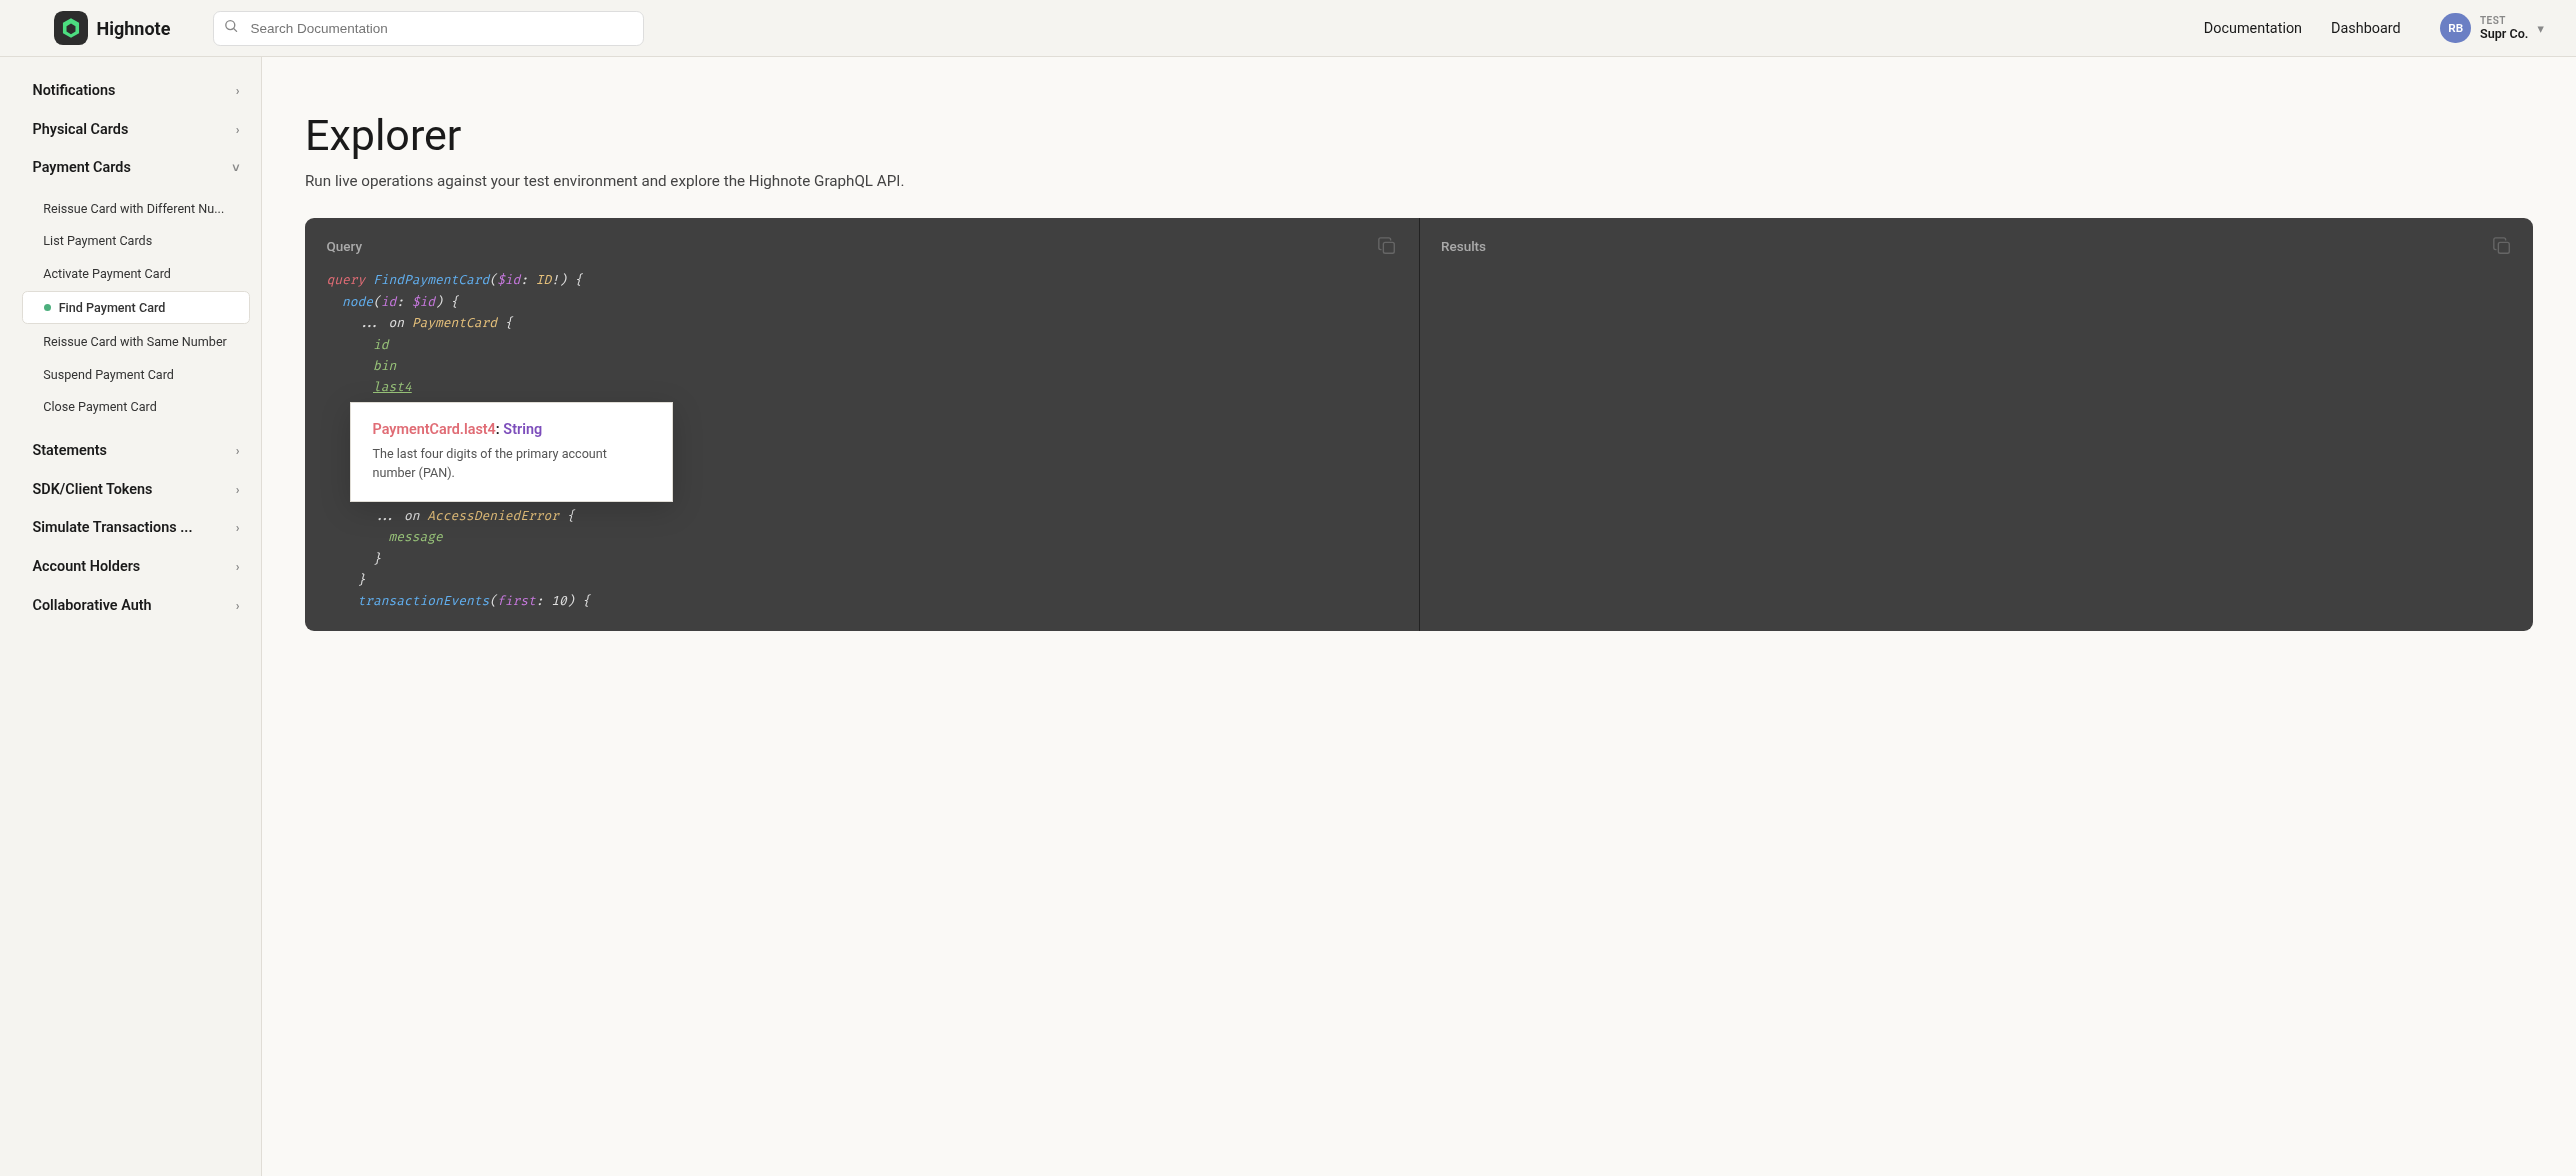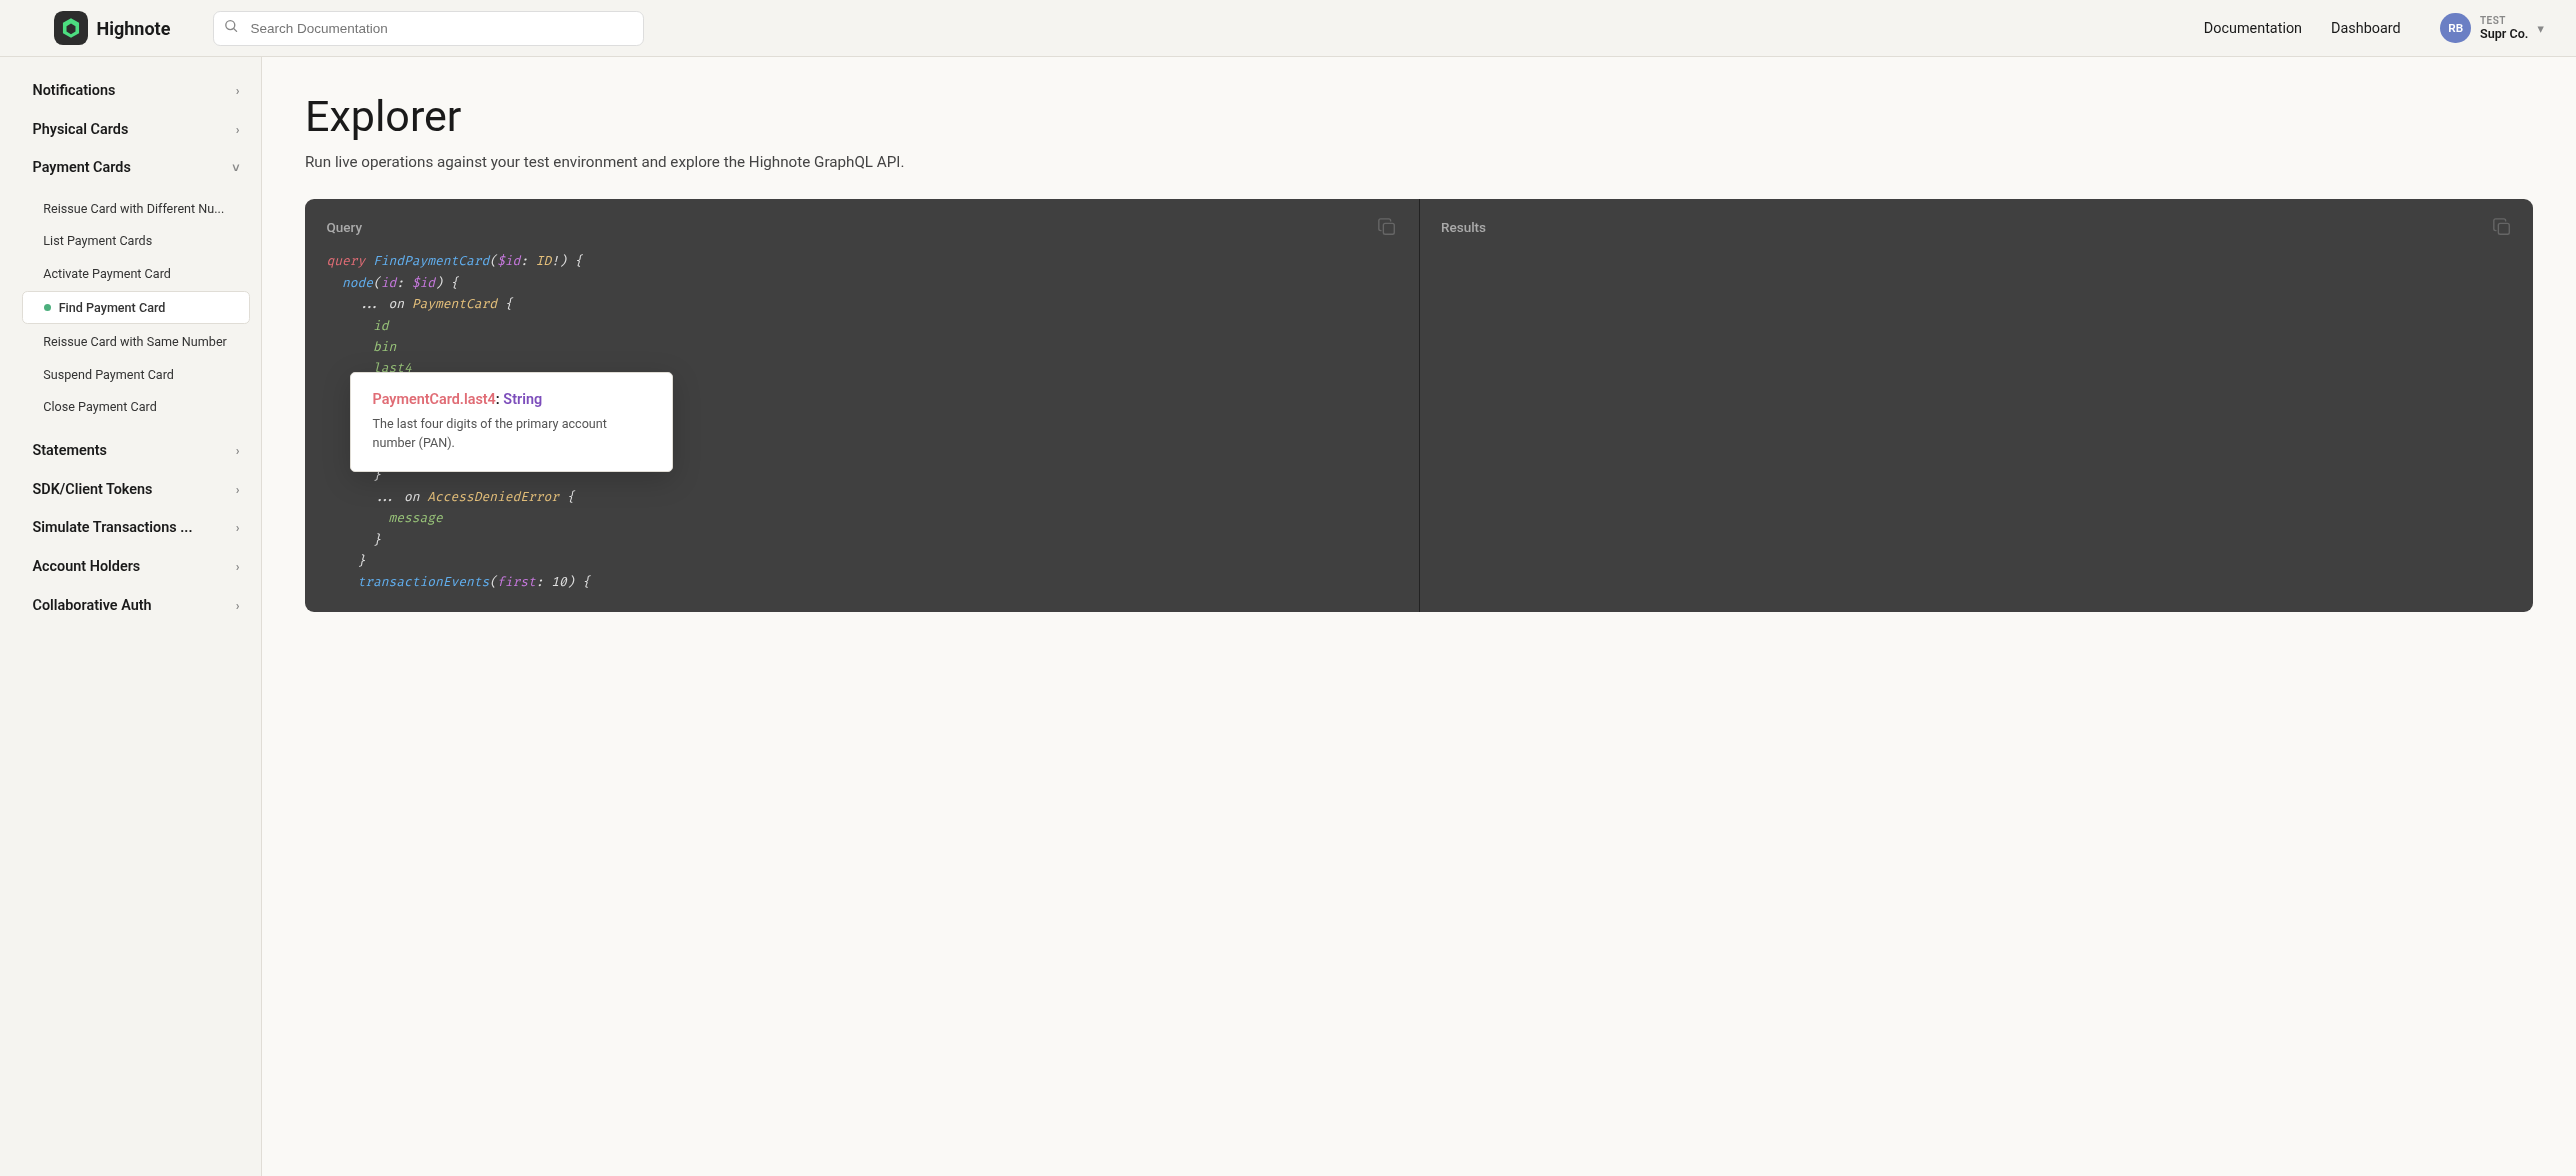--- a/index.html
+++ b/index.html
@@ -187,20 +187,21 @@
       color: #555;
       text-transform: uppercase;
       margin-bottom: 7.2px;
     }
     .page-title {
       font-size: 43px;
       font-weight: 400;
       color: #1a1a1a;
       margin-bottom: 10.8px;
       line-height: 1.1;
+      margin-top: 19px;
     }
     .page-desc {
       font-size: 15.2px;
       color: #444;
       margin-bottom: 25px;
       line-height: 1.5;
     }
 
     
     .code-area {
@@ -250,24 +251,24 @@
     .kw { color: #e06c75; }
     .fn { color: #61afef; }
     .type-name { color: #e5c07b; }
     .field { color: #98c379; }
     .arg { color: #c678dd; }
 
     
     .tooltip-popup {
       position: absolute;
       left: 45px;
-      top: 173px;
+      top: 184px;
       background: #fff;
       border: 0.9px solid #e0ddd6;
-      border-radius: 5px;
+      border-radius: 0;
       padding: 18px 21.5px;
       max-width: 323px;
       box-shadow: 0 7.2px 29px rgba(0,0,0,0.18);
       z-index: 10;
     }
     .tooltip-title {
       font-size: 14.4px;
       font-weight: 600;
       margin-bottom: 7.2px;
     }

